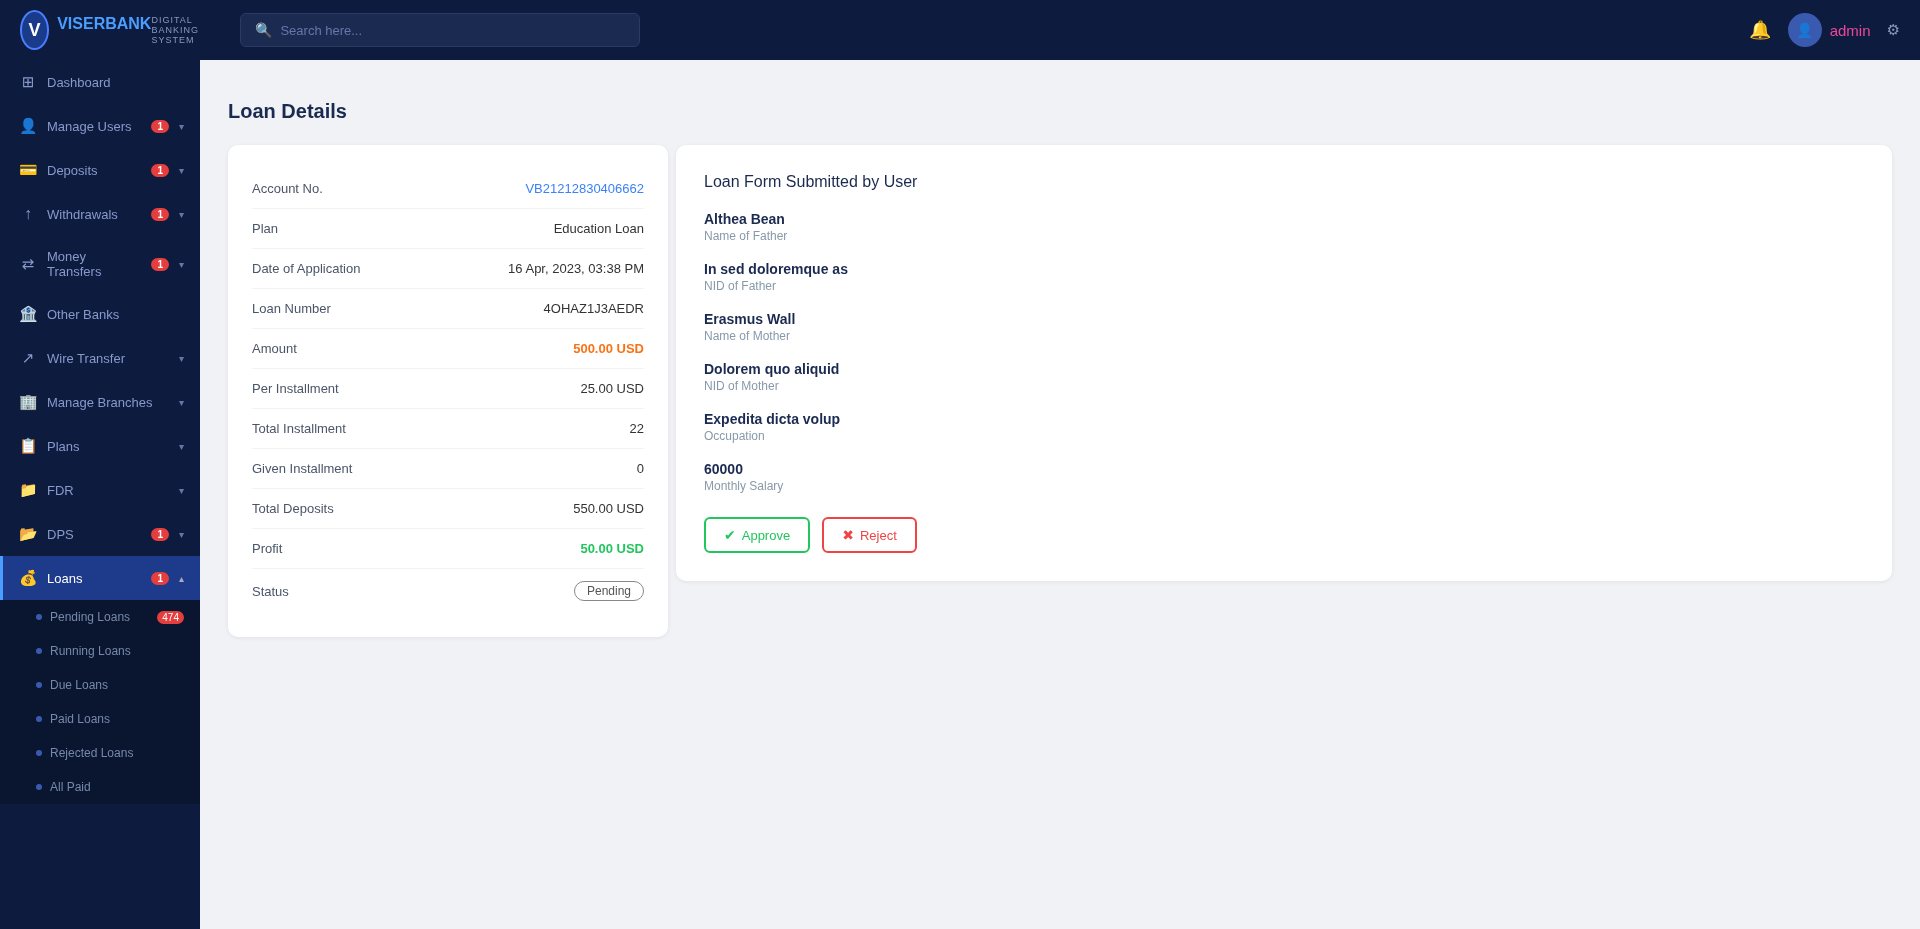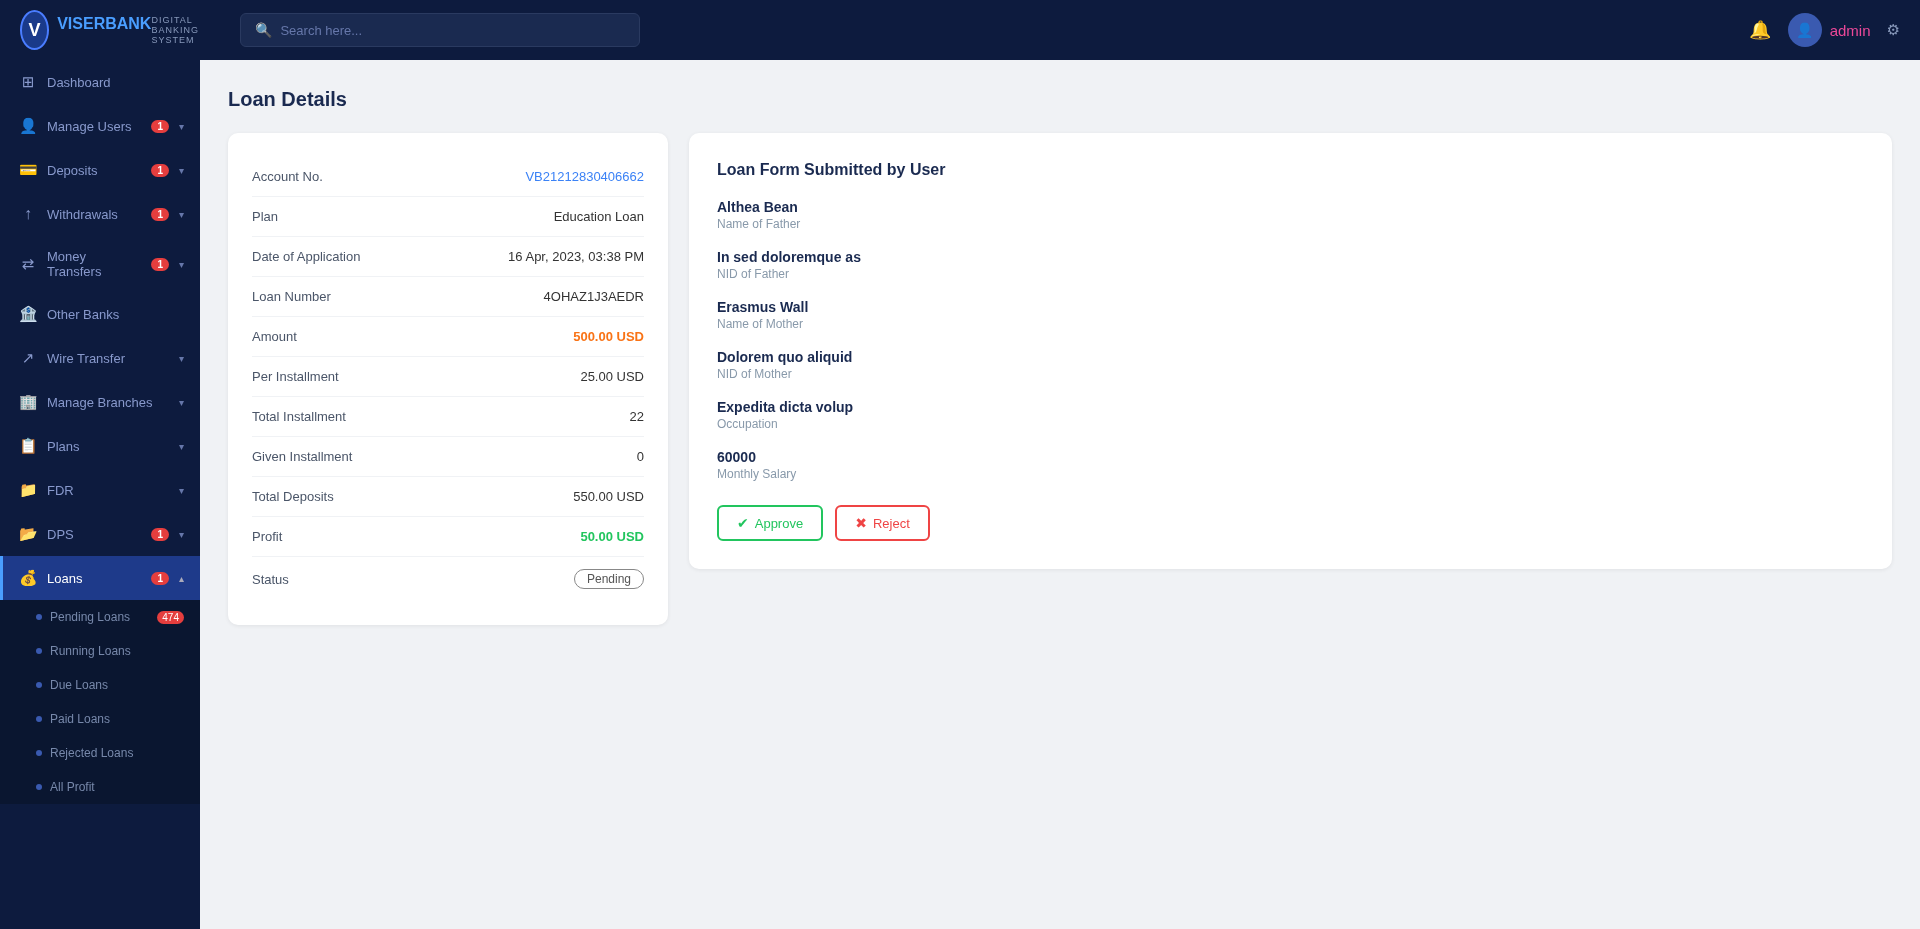--- a/index.html
+++ b/index.html
@@ -144,31 +144,32 @@
       padding: 1px 5px;
       border-radius: 8px;
     }
 
     
     .content {
       flex: 1;
       overflow-y: auto;
       padding: 28px;
       background: #f0f2f5;
+      margin-top: 12px;
     }
     .page-title {
       font-size: 20px;
       font-weight: 600;
       color: #1a2a50;
       margin-bottom: 22px;
     }
 
     .cards-row {
       display: flex;
-      gap: 21px;
+      gap: 8px;
       align-items: flex-start;
     }
 
     
     .loan-card {
       background: white;
       border-radius: 10px;
       padding: 24px;
       width: 440px;
       flex-shrink: 0;
@@ -200,21 +201,21 @@
     
     .form-card {
       background: white;
       border-radius: 10px;
       padding: 28px;
       flex: 1;
       box-shadow: 0 1px 4px rgba(0,0,0,0.07);
     }
     .form-title {
       font-size: 16px;
-      font-weight: 700;
+      font-weight: 400;
       color: #1a2a50;
       margin-bottom: 20px;
     }
     .form-field {
       margin-bottom: 18px;
     }
     .form-field .field-value {
       font-size: 14px;
       font-weight: 600;
       color: #1a2a50;
@@ -370,21 +371,21 @@
       <div class="sub-nav-item">
         <span class="dot"></span>
         <span>Paid Loans</span>
       </div>
       <div class="sub-nav-item">
         <span class="dot"></span>
         <span>Rejected Loans</span>
       </div>
       <div class="sub-nav-item">
         <span class="dot"></span>
-        <span>All Profit</span>
+        <span>All Paid</span>
       </div>
     </div>
   </div>
 
   <div class="content">
     <div class="page-title">Loan Details</div>
 
     <div class="cards-row">
 
       <div class="loan-card">

